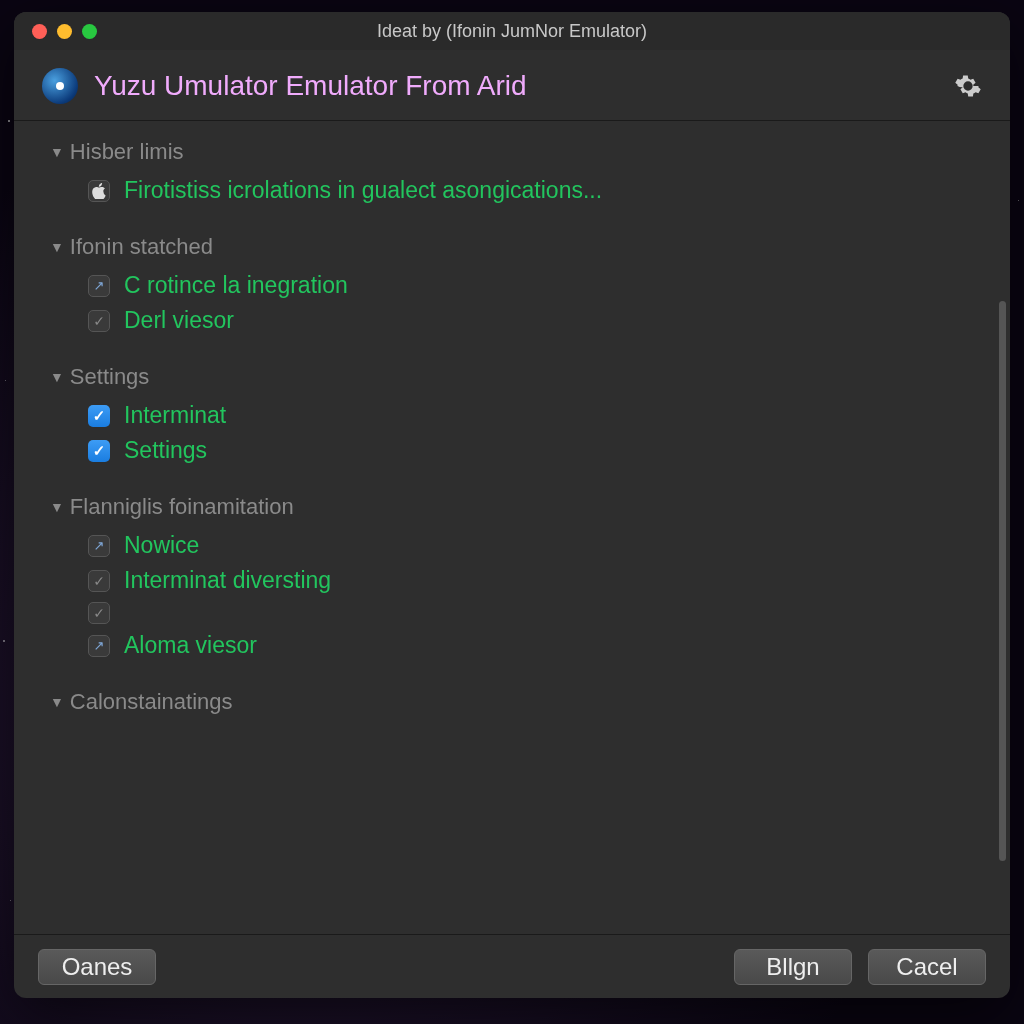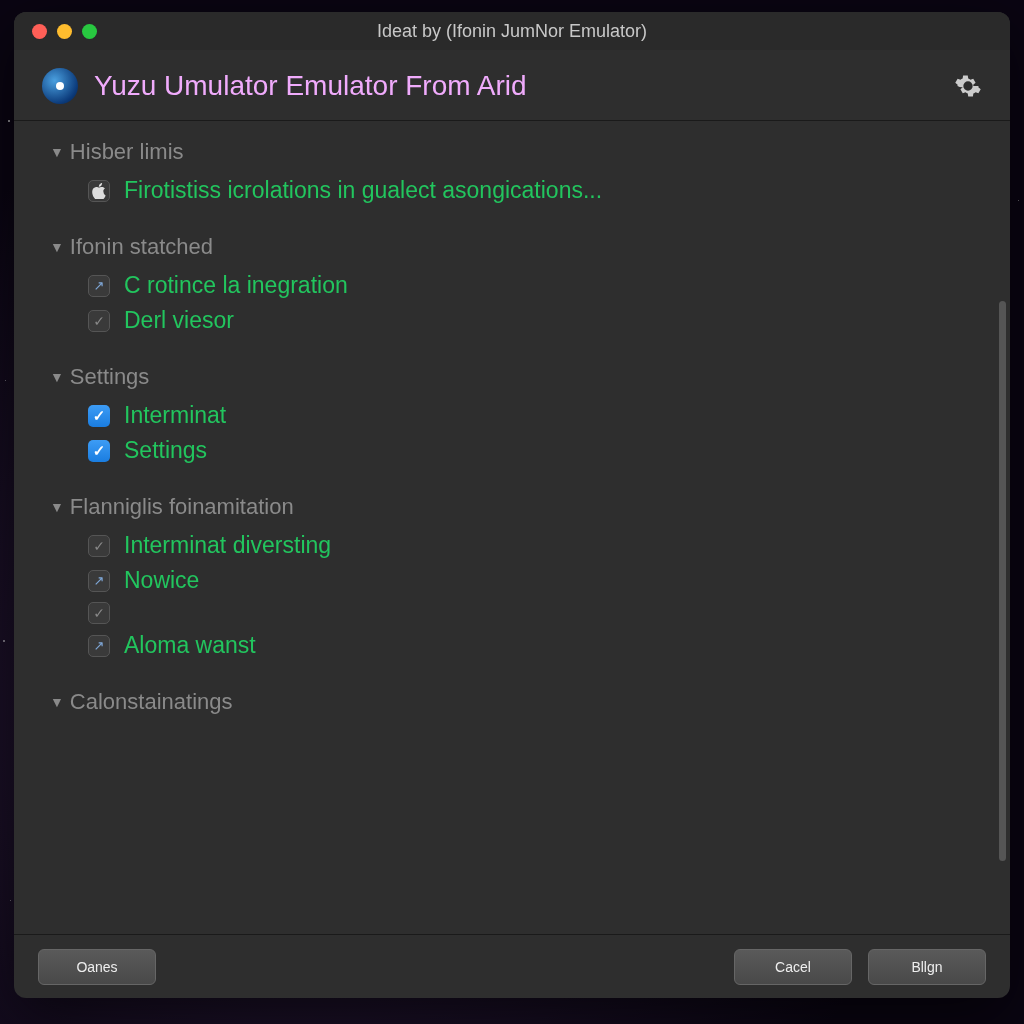--- a/index.html
+++ b/index.html
@@ -180,21 +180,21 @@
   gap: 16px;
 }
 .footer .spacer { flex: 1; }
 .btn {
   min-width: 118px;
   height: 36px;
   background: linear-gradient(180deg, #5a5a5a, #494949);
   border: 1px solid #666;
   border-radius: 6px;
   color: #eee;
-  font-size: 14px;
+  font-size: 24px;
   cursor: pointer;
   display: flex;
   align-items: center;
   justify-content: center;
 }
 </style>
 </head>
 <body>
 
 <div class="star s1"></div>
@@ -267,44 +267,44 @@
             <div class="cb blue"></div>
             <span class="item-label">Settings</span>
           </div>
         </div>
         <div class="section">
           <div class="section-header">
             <span class="disclosure">▼</span>
             <span>Flanniglis foinamitation</span>
           </div>
           <div class="item">
+            <div class="cb glyph glyph-slash"></div>
+            <span class="item-label">Nowice</span>
+          </div>
+          <div class="item">
             <div class="cb dark checked"></div>
             <span class="item-label">Interminat diversting</span>
           </div>
           <div class="item">
+            <div class="cb dark checked"></div>
+          </div>
+          <div class="item">
             <div class="cb glyph glyph-slash"></div>
-            <span class="item-label">Nowice</span>
-          </div>
-          <div class="item">
-            <div class="cb dark checked"></div>
-          </div>
-          <div class="item">
-            <div class="cb glyph glyph-slash"></div>
-            <span class="item-label">Aloma wanst</span>
+            <span class="item-label">Aloma viesor</span>
           </div>
         </div>
         <div class="section">
           <div class="section-header">
             <span class="disclosure">▼</span>
             <span>Calonstainatings</span>
           </div>
         </div>
       </div>
     <div class="scrollbar"></div>
   </div>
 
   <div class="footer">
     <div class="btn">Oanes</div>
     <div class="spacer"></div>
+    <div class="btn">Bllgn</div>
     <div class="btn">Cacel</div>
-    <div class="btn">Bllgn</div>
   </div>
 </div>
 
 </body></html>

